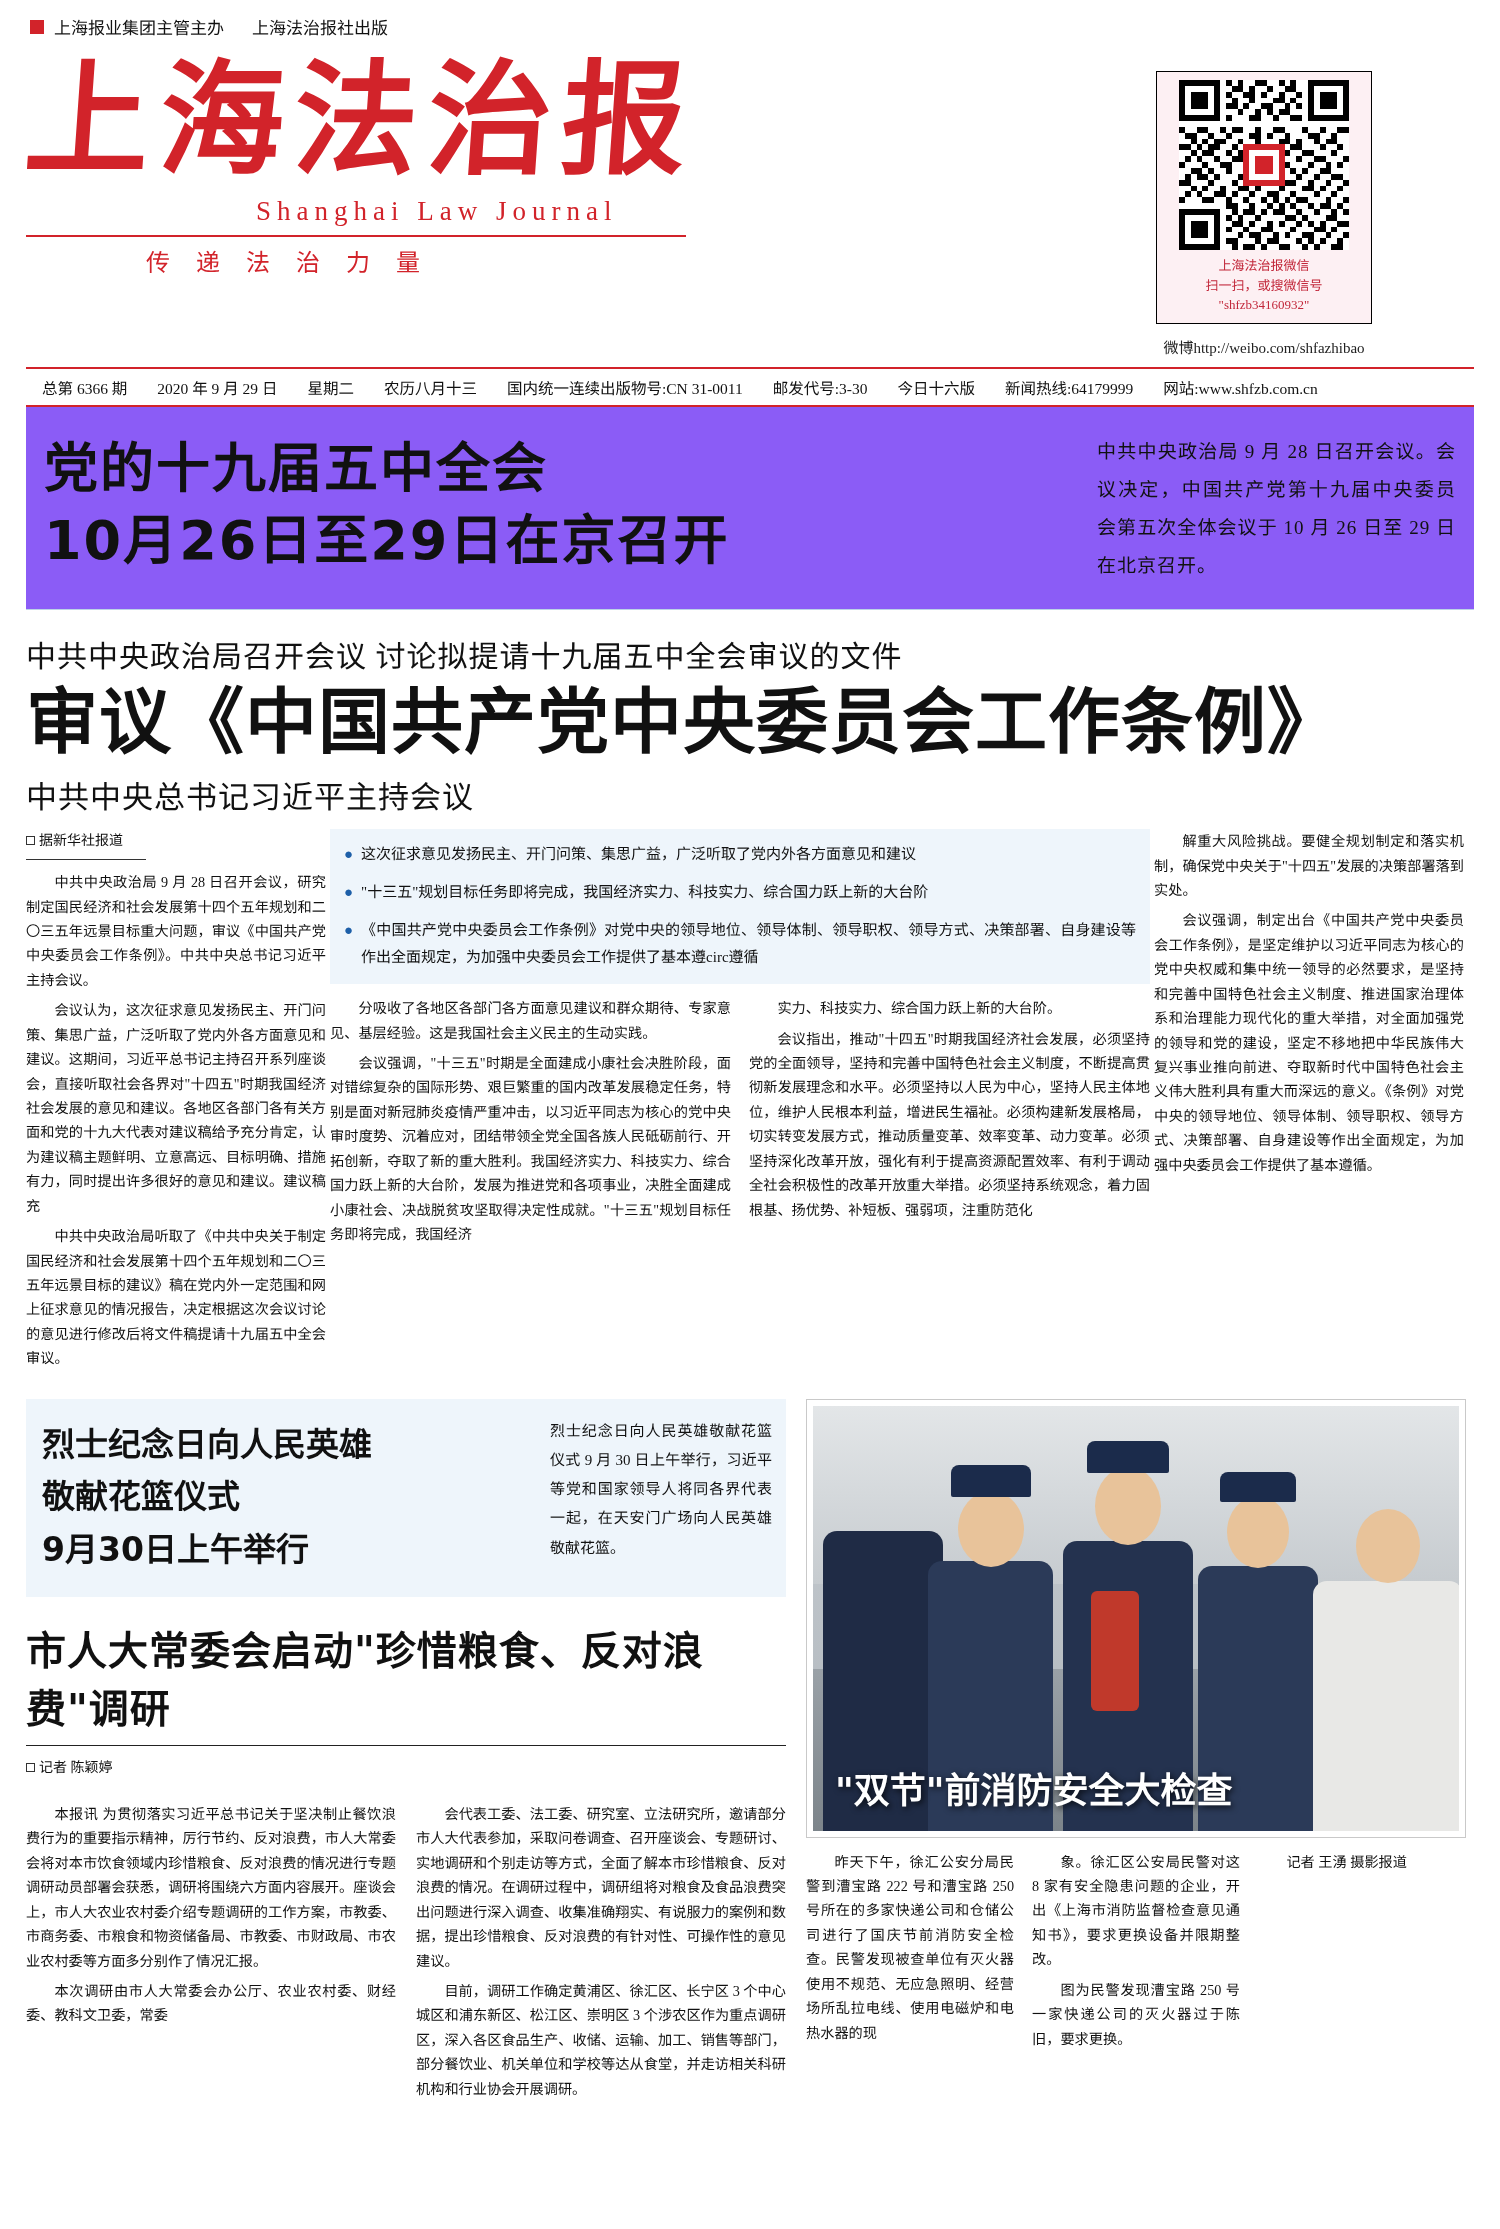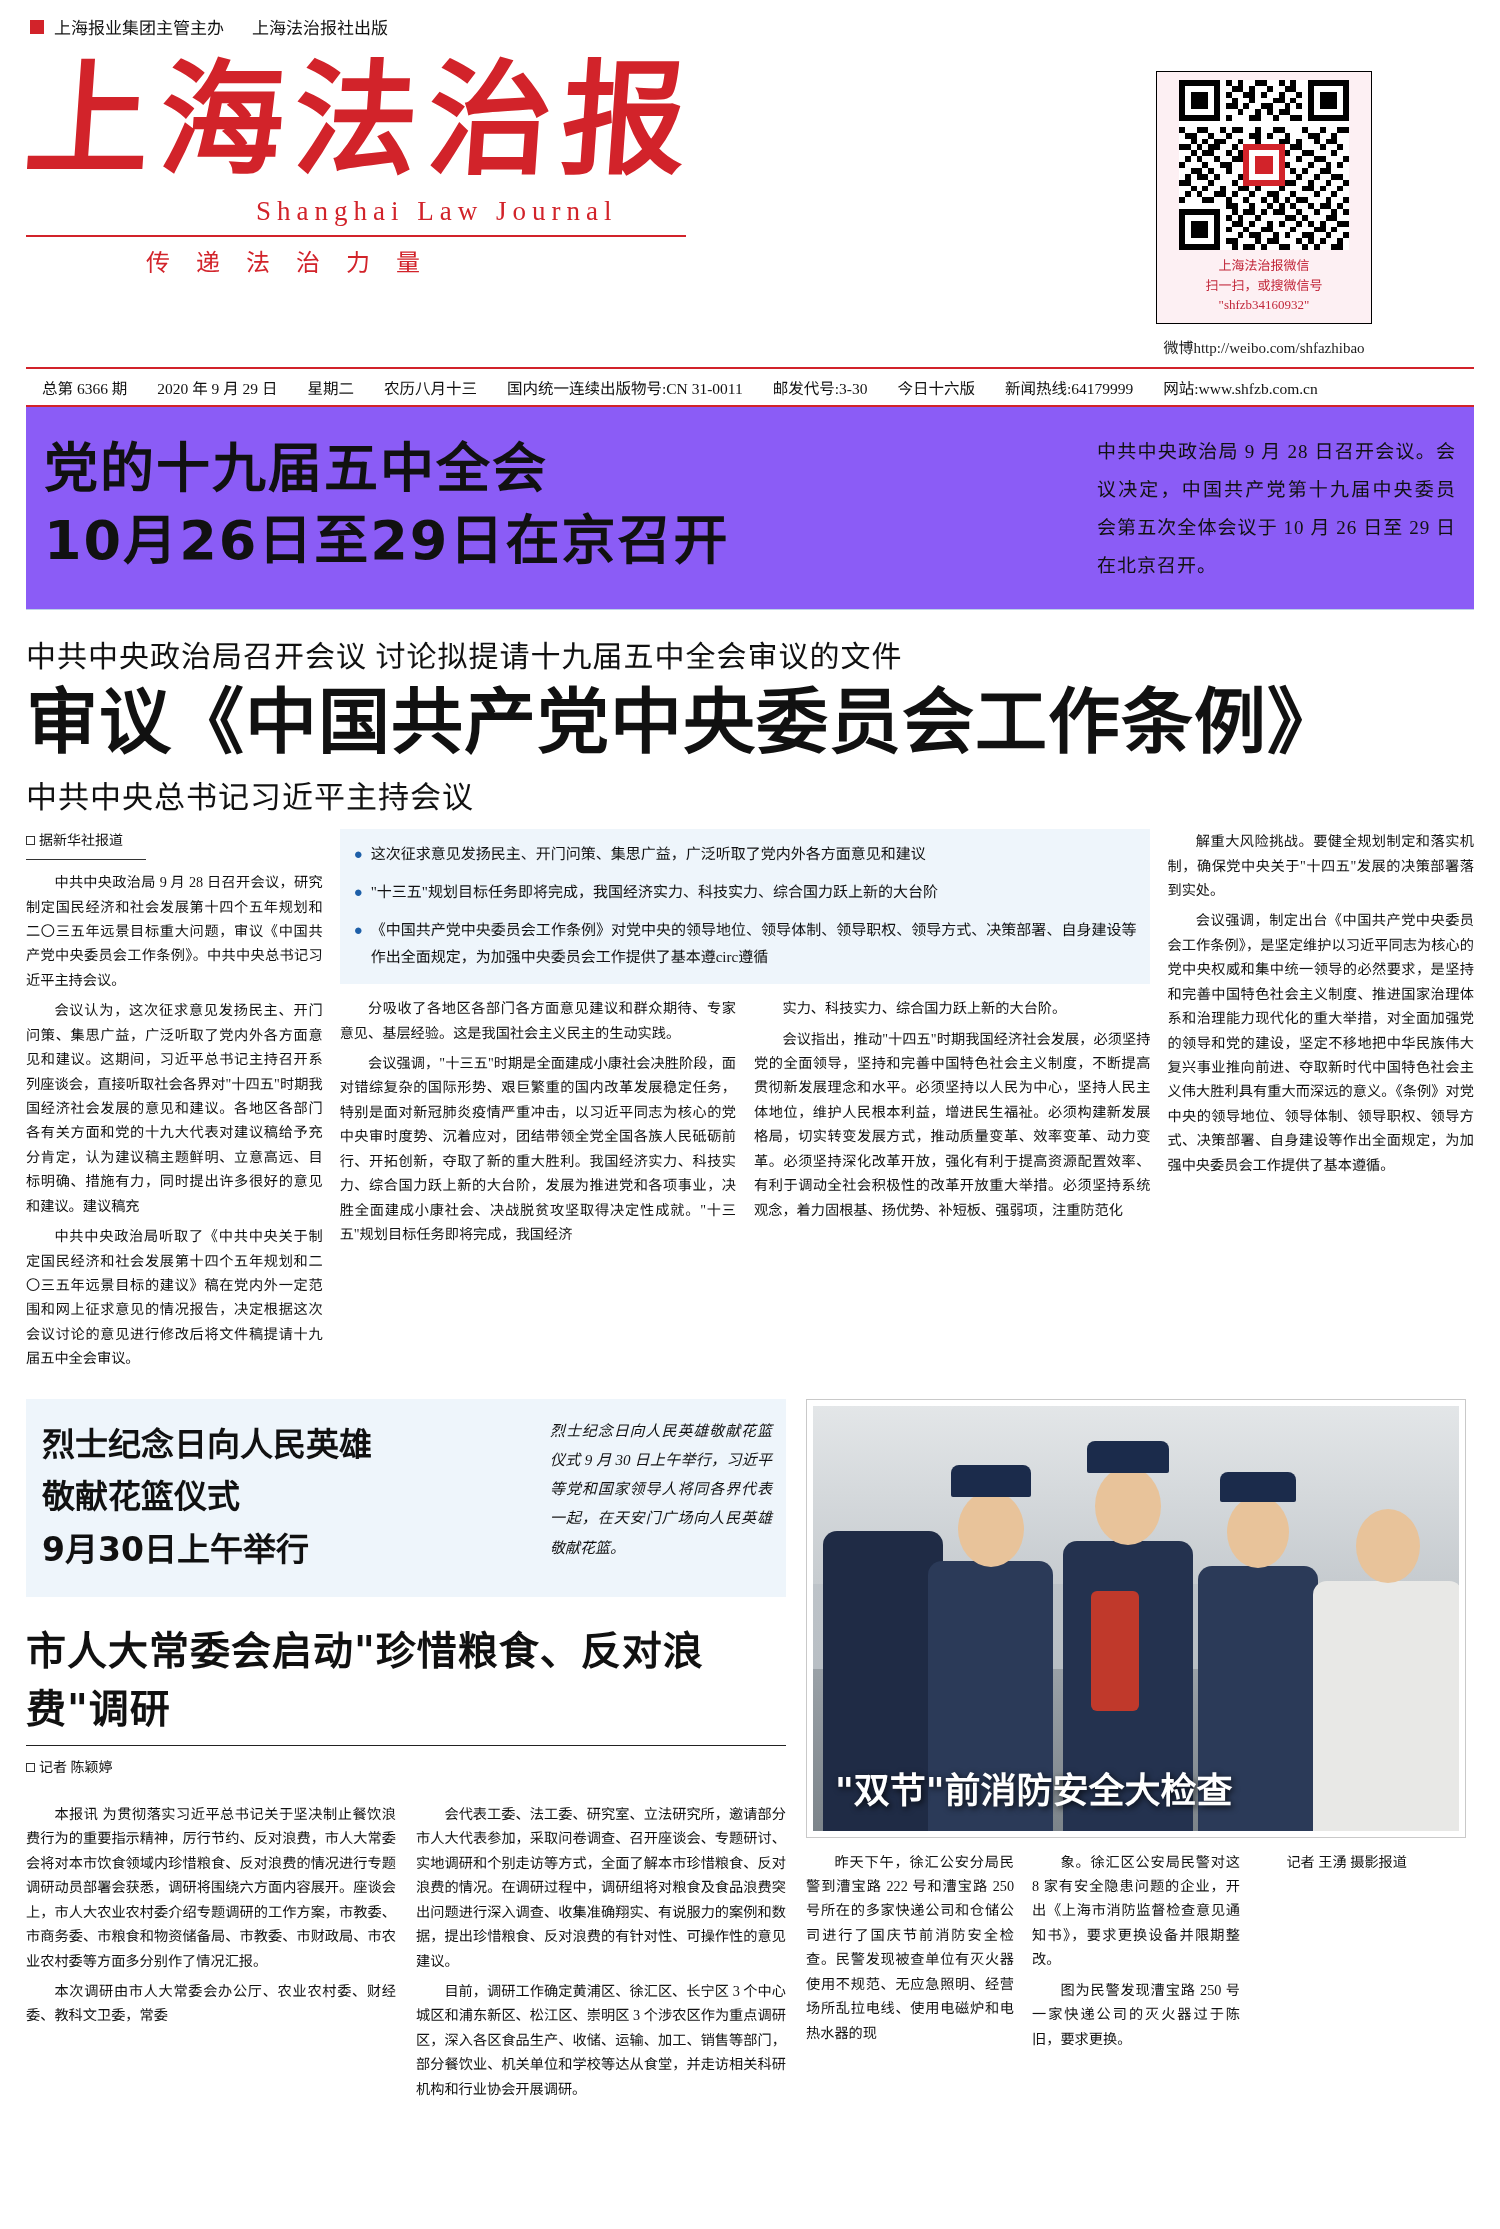--- a/index.html
+++ b/index.html
@@ -61,21 +61,21 @@
   .topbox .side { width: 395px; padding: 26px 18px 24px 18px; font-size: 19px; line-height: 2.0;
                   letter-spacing: 1px; text-align: justify; }
 
   
   .lead-kicker { font-size: 30px; margin: 22px 0 6px 0; letter-spacing: 1px; font-weight: 500; }
   .lead-title { font-size: 72px; font-weight: bold; letter-spacing: 1px; margin: 6px 0 10px 0;
                 font-family: "DejaVu Sans", "Liberation Sans", sans-serif; line-height: 1.12; }
   .lead-sub { font-size: 31px; margin: 10px 0 12px 0; letter-spacing: 1px; }
 
   
-  .cols3 { display: flex; gap: 17px; }
+  .cols3 { display: flex; gap: 4px; }
   .col { font-size: 14.2px; line-height: 1.72; text-align: justify; }
   .c1 { width: 300px; }
   .c2 { width: 820px; }
   .c3 { width: 310px; }
   .byline { font-size: 14px; margin-bottom: 6px; }
   .byline .bx { display: inline-block; width: 9px; height: 9px; border: 1px solid #333; margin-right: 4px; }
   .col p { margin: 0 0 6px 0; text-indent: 2em; }
   .rule-u { border-top: 1px solid #333; width: 120px; margin: 4px 0 10px 0; }
 
   
@@ -87,21 +87,21 @@
   .twocol-inner > div { width: 50%; }
 
   
   .sec2 { display: flex; gap: 20px; margin-top: 22px; }
   .sec2-left { width: 760px; }
   .sec2-right { width: 660px; }
 
   .martyr { display: flex; background: #eef5fb; }
   .martyr .m-title { flex: 1; padding: 20px 12px 20px 16px; font-size: 33px; font-weight: bold;
                      line-height: 1.6; font-family: "DejaVu Sans","Liberation Sans",sans-serif; }
-  .martyr .m-text { width: 250px; padding: 18px 14px; font-size: 15px; line-height: 1.95; text-align: justify; font-style: italic; }
+  .martyr .m-text { width: 250px; padding: 18px 14px; font-size: 15px; line-height: 1.95; text-align: justify; }
 
   .sec2-head { font-size: 40px; font-weight: bold; margin: 22px 0 10px 0;
                font-family: "DejaVu Sans","Liberation Sans",sans-serif; letter-spacing: 1px; }
   .hr-med { border-top: 1px solid #222; margin: 6px 0 10px 0; }
   .sec2-cols { display: flex; gap: 20px; }
   .sec2-cols .sc { width: 50%; font-size: 14.2px; line-height: 1.72; text-align: justify; margin-top: 20px; }
   .sec2-cols .sc p { margin: 0 0 6px 0; text-indent: 2em; }
 
   
   .photo-wrap { border: 1px solid #c9c9c9; padding: 6px; }

